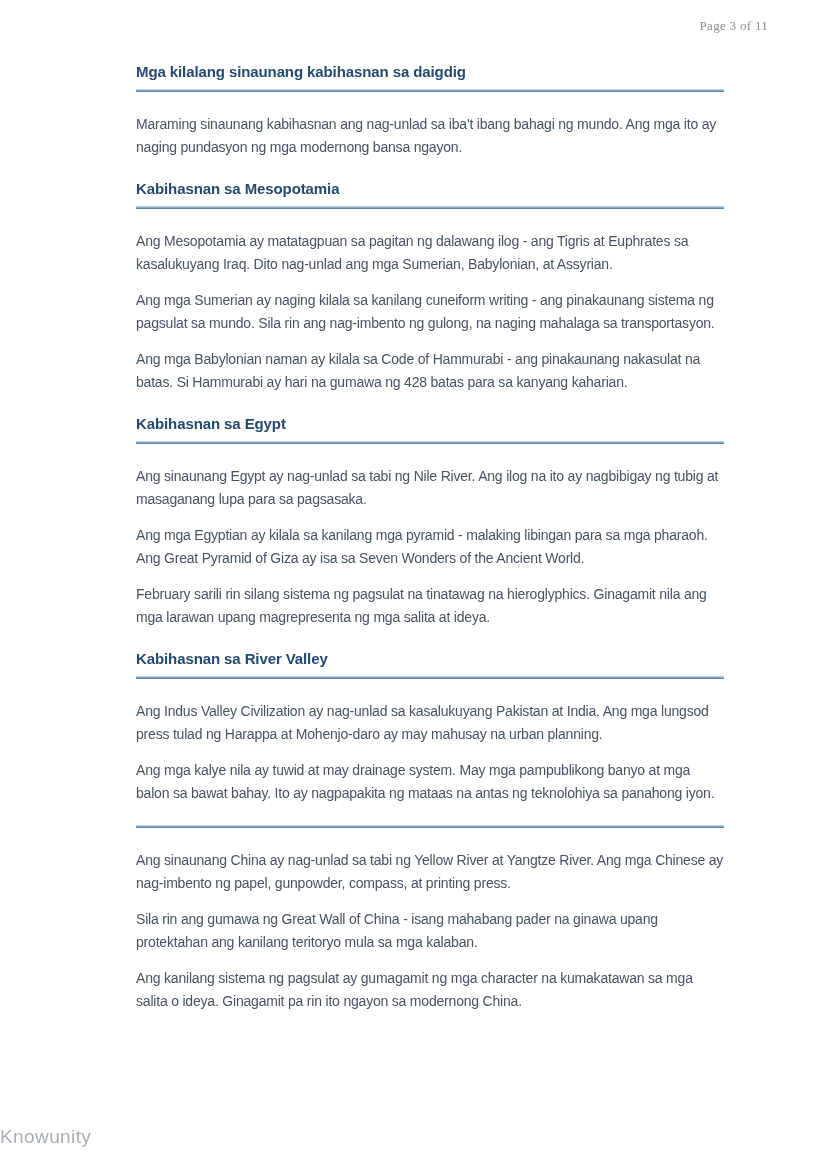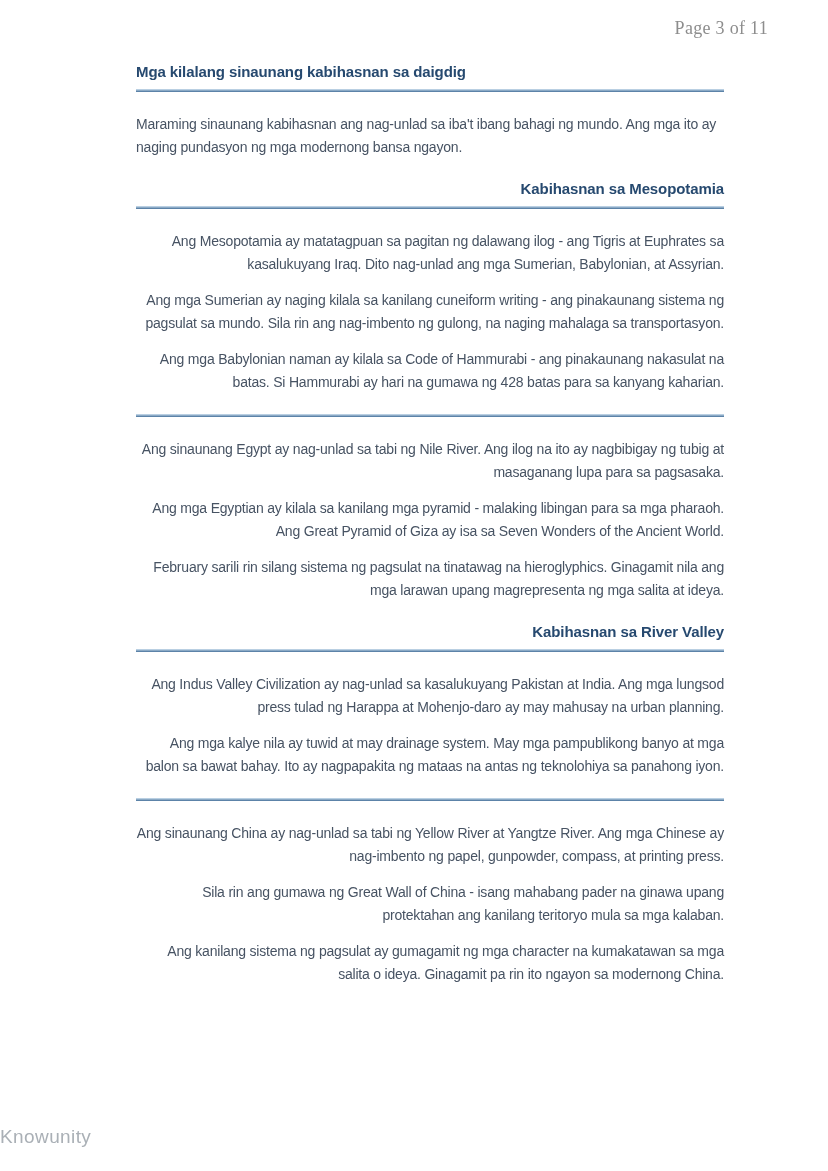--- a/index.html
+++ b/index.html
@@ -21,33 +21,33 @@
     height: 1171px;
     position: relative;
     font-family: "Liberation Sans", sans-serif;
     overflow: hidden;
   }
   .page-number {
     position: absolute;
     top: 18px;
     right: 60px;
     font-family: "Liberation Serif", serif;
-    font-size: 18px;
+    font-size: 13px;
     color: var(--pagenum-color);
     letter-spacing: 0.3px;
     margin-left: 12px;
   }
   .content {
     position: absolute;
     left: 136px;
     top: 62px;
     width: 588px;
   }
   .section { margin: 0; }
-  .section + .section { margin-top: 20px; text-align: right; }
+  .section + .section { margin-top: 20px; }
   .section-heading {
     margin: 0;
     font-size: 15px;
     font-weight: 700;
     line-height: 20px;
     color: var(--heading-color);
     letter-spacing: -0.1px;
   }
   .section-rule {
     margin-top: 7px;
@@ -93,20 +93,21 @@
     <h2 class="section-heading">Kabihasnan sa Mesopotamia</h2>
     <div class="section-rule"></div>
     <div class="section-paragraphs">
         <p class="para">Ang Mesopotamia ay matatagpuan sa pagitan ng dalawang ilog - ang Tigris at Euphrates sa kasalukuyang Iraq. Dito nag-unlad ang mga Sumerian, Babylonian, at Assyrian.</p>
         <p class="para">Ang mga Sumerian ay naging kilala sa kanilang cuneiform writing - ang pinakaunang sistema ng pagsulat sa mundo. Sila rin ang nag-imbento ng gulong, na naging mahalaga sa transportasyon.</p>
         <p class="para">Ang mga Babylonian naman ay kilala sa Code of Hammurabi - ang pinakaunang nakasulat na batas. Si Hammurabi ay hari na gumawa ng 428 batas para sa kanyang kaharian.</p>
       </div>
   </section>
 
   <section class="section">
+    <h2 class="section-heading">Kabihasnan sa Egypt</h2>
     <div class="section-rule"></div>
     <div class="section-paragraphs">
         <p class="para">Ang sinaunang Egypt ay nag-unlad sa tabi ng Nile River. Ang ilog na ito ay nagbibigay ng tubig at masaganang lupa para sa pagsasaka.</p>
         <p class="para">Ang mga Egyptian ay kilala sa kanilang mga pyramid - malaking libingan para sa mga pharaoh. Ang Great Pyramid of Giza ay isa sa Seven Wonders of the Ancient World.</p>
         <p class="para">February sarili rin silang sistema ng pagsulat na tinatawag na hieroglyphics. Ginagamit nila ang mga larawan upang magrepresenta ng mga salita at ideya.</p>
       </div>
   </section>
 
   <section class="section">
     <h2 class="section-heading">Kabihasnan sa River Valley</h2>

